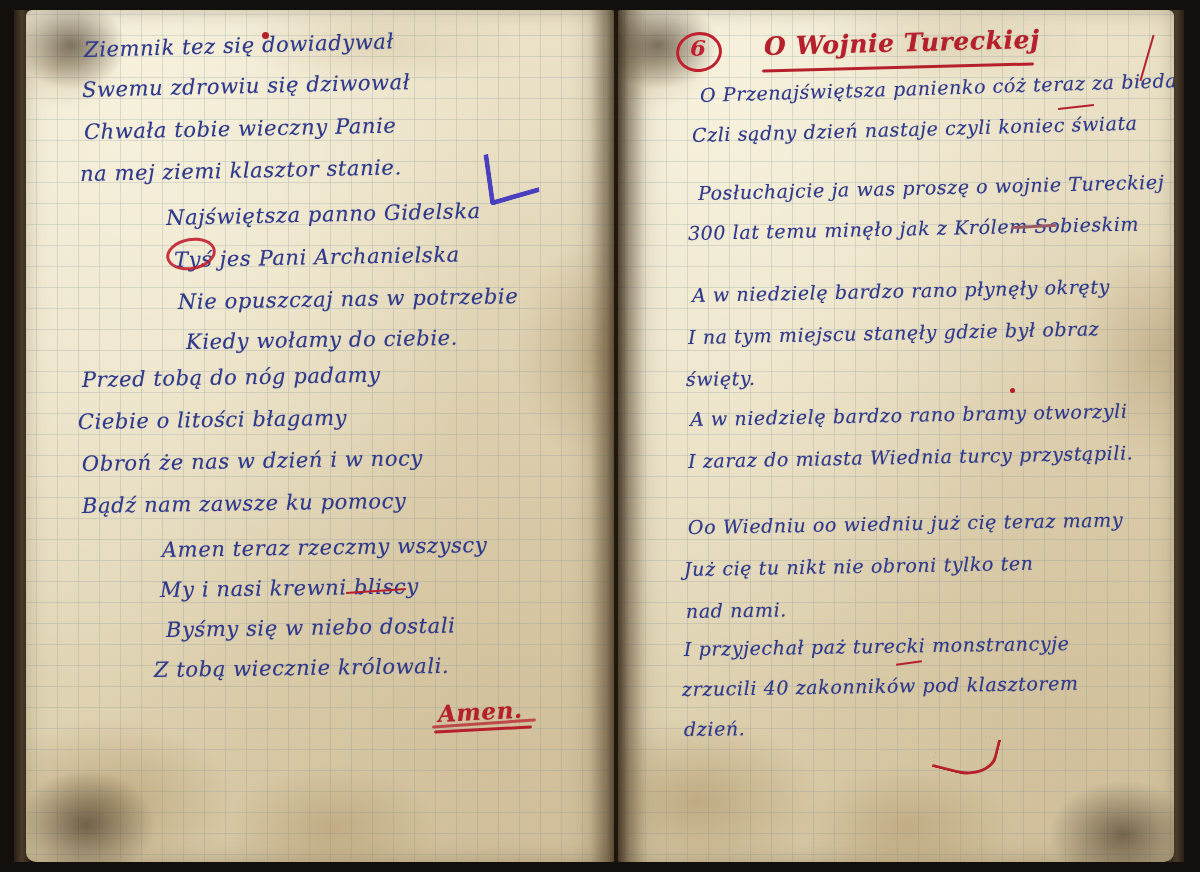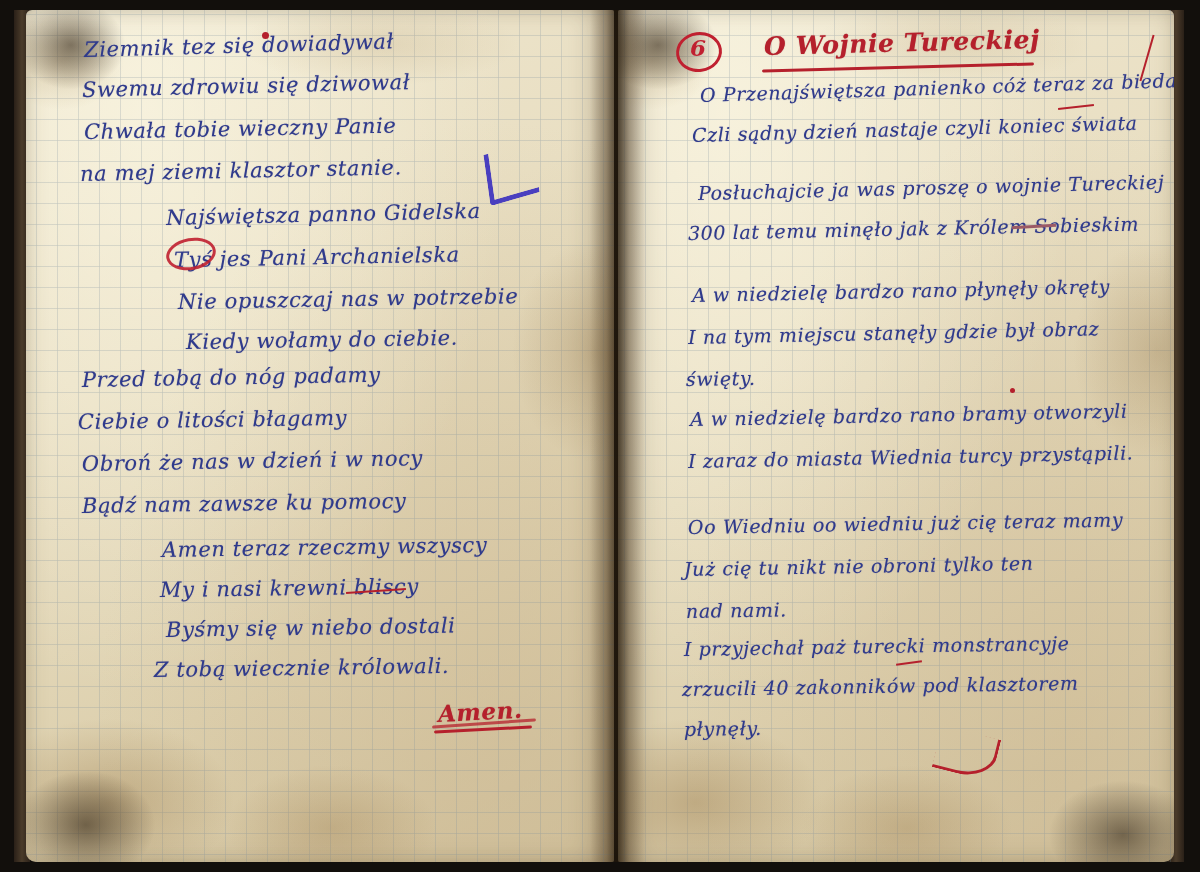--- a/index.html
+++ b/index.html
@@ -257,21 +257,21 @@
       <div class="hand sm" style="left:70px;  top:316px; transform:rotate(-1.2deg);">I na tym miejscu stanęły gdzie był obraz</div>
       <div class="hand sm" style="left:68px;  top:358px; transform:rotate(-1.0deg);">święty.</div>
       <div class="hand sm" style="left:72px;  top:398px; transform:rotate(-1.1deg);">A w niedzielę bardzo rano bramy otworzyli</div>
       <div class="hand sm" style="left:70px;  top:440px; transform:rotate(-1.1deg);">I zaraz do miasta Wiednia turcy przystąpili.</div>
 
       <div class="hand sm" style="left:70px;  top:506px; transform:rotate(-1.0deg);">Oo Wiedniu oo wiedniu już cię teraz mamy</div>
       <div class="hand sm" style="left:66px;  top:548px; transform:rotate(-1.0deg);">Już cię tu nikt nie obroni tylko ten</div>
       <div class="hand sm" style="left:68px;  top:590px; transform:rotate(-0.9deg);">nad nami.</div>
       <div class="hand sm" style="left:66px;  top:628px; transform:rotate(-0.9deg);">I przyjechał paż turecki monstrancyje</div>
       <div class="hand sm" style="left:64px;  top:668px; transform:rotate(-0.9deg);">zrzucili 40 zakonników pod klasztorem</div>
-      <div class="hand sm" style="left:66px;  top:708px; transform:rotate(-0.8deg);">płynęły.</div>
+      <div class="hand sm" style="left:66px;  top:708px; transform:rotate(-0.8deg);">dzień.</div>
 
       <div class="mark mark-tick" style="left:528px; top:24px;"></div>
       <div class="mark mark-strike" style="left:440px; top:96px; width:36px; transform:rotate(-6deg);"></div>
       <div class="mark mark-strike" style="left:394px; top:215px; width:44px; transform:rotate(-3deg); background:#9b5a66; height:3px;"></div>
       <div class="mark mark-strike" style="left:278px; top:652px; width:26px; transform:rotate(-8deg);"></div>
       <div class="mark mark-swoosh" style="left:318px; top:722px;"></div>
       <div class="mark mark-dot" style="left:392px; top:378px;"></div>
     </div>
 
     <div class="gutter"></div>

